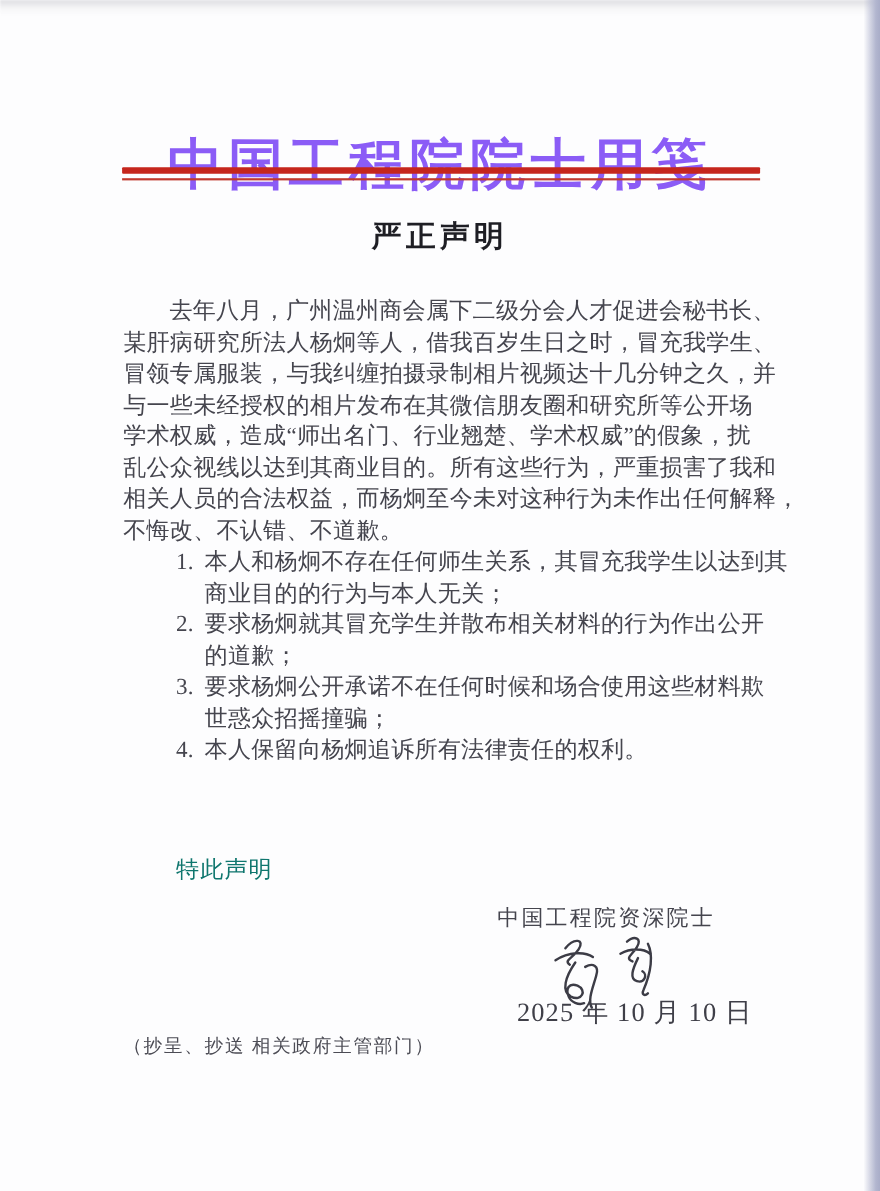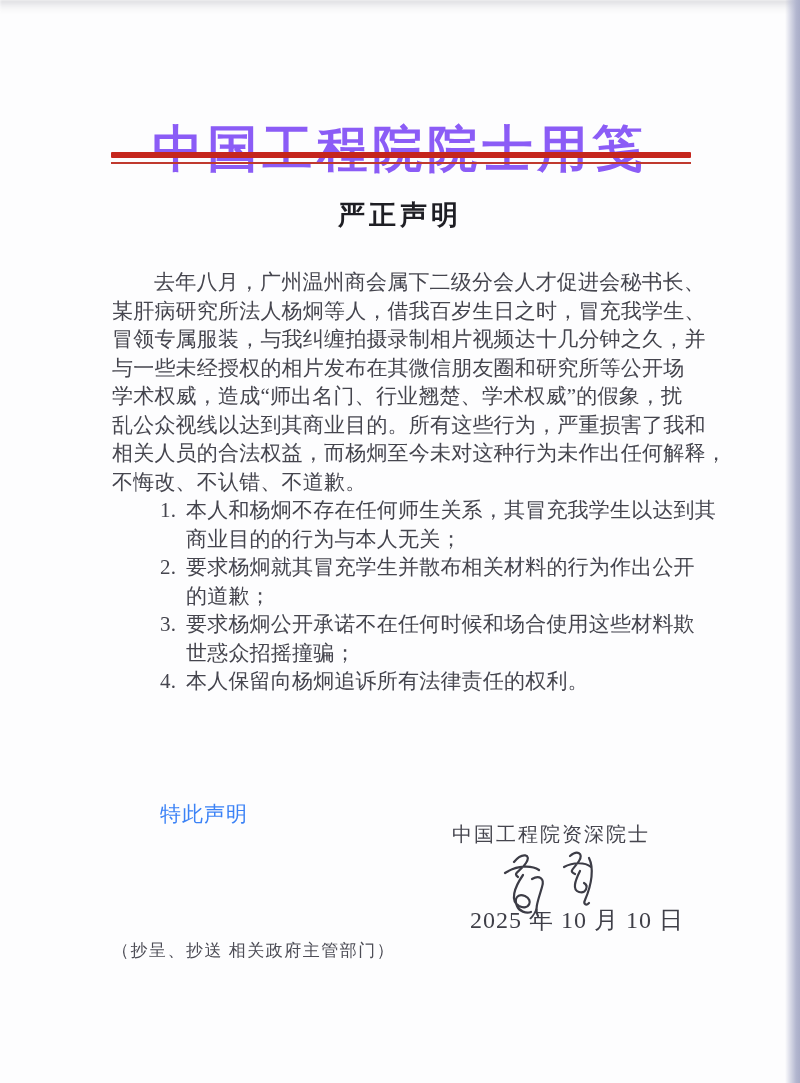--- a/index.html
+++ b/index.html
@@ -46,21 +46,21 @@
     font-size:21px;line-height:28.5px;
     color:#45454e;
     letter-spacing:0.2px;
   }
   .line{white-space:nowrap;}
   .indent{padding-left:42px;}
   .list-item .first{padding-left:48px;}
   .list-item .cont{padding-left:74px;}
   .list-item .num{display:inline-block;min-width:26px;}
   
-  .closing{position:absolute;top:800px;left:160px;font-size:21px;color:#3b82f6;letter-spacing:1px;}
+  .closing{position:absolute;top:776px;left:160px;font-size:21px;color:#0f766e;letter-spacing:1px;}
   .signer-title{position:absolute;top:821px;left:452px;font-size:20px;color:#45454e;letter-spacing:2px;}
   .signature{position:absolute;top:846px;left:492px;width:122px;height:76px;}
   .signature svg{width:100%;height:100%;}
   .date{position:absolute;top:904px;left:470px;font-size:24px;color:#3f3f48;letter-spacing:1px;}
   .cc-note{position:absolute;top:939px;left:112px;font-size:17px;color:#4c4c55;letter-spacing:1.5px;}
 </style>
 </head>
 <body>
 
 <div class="page">

